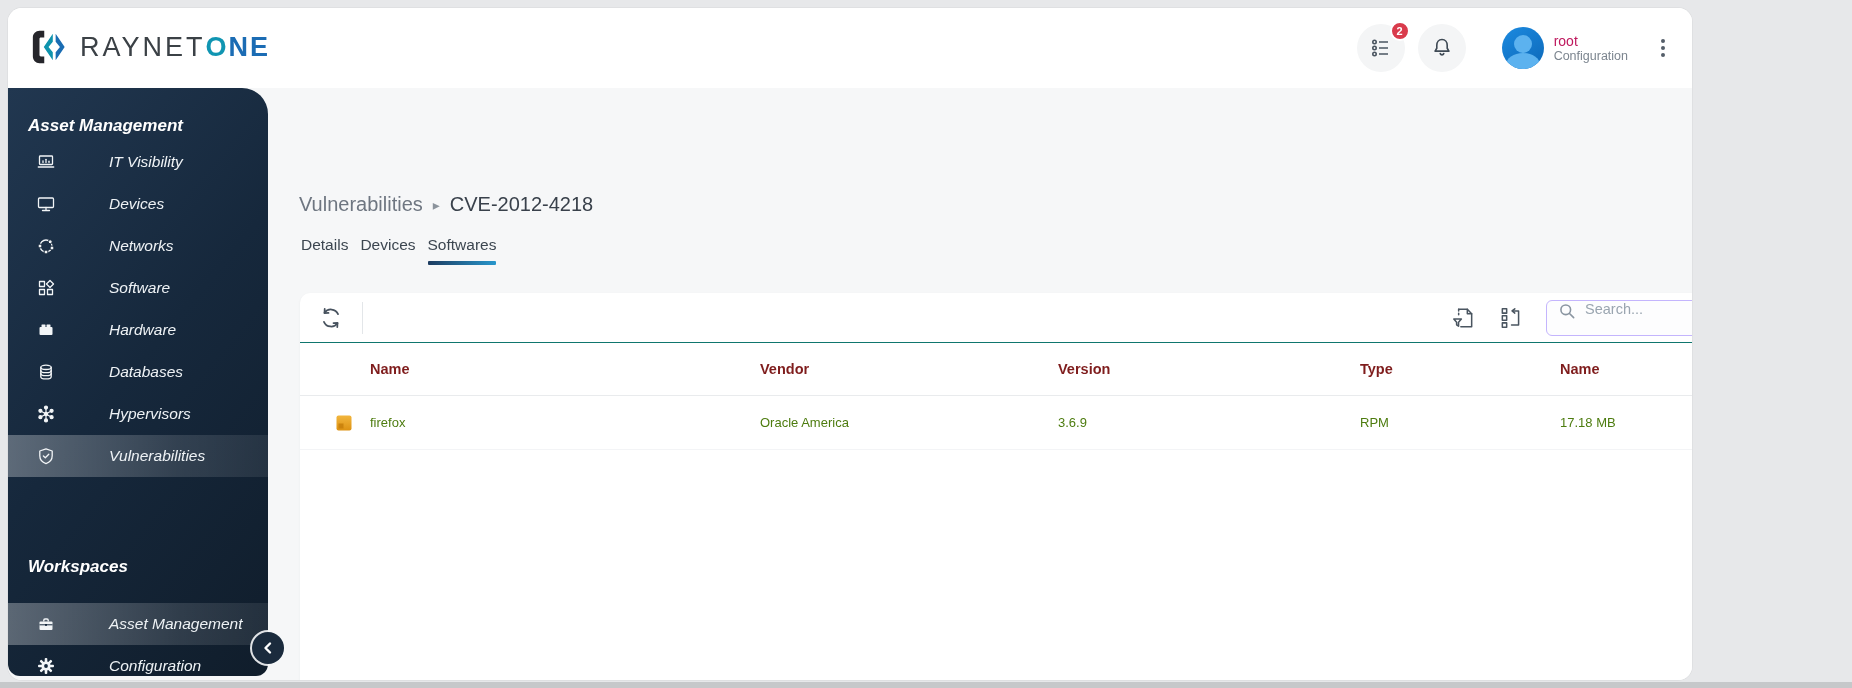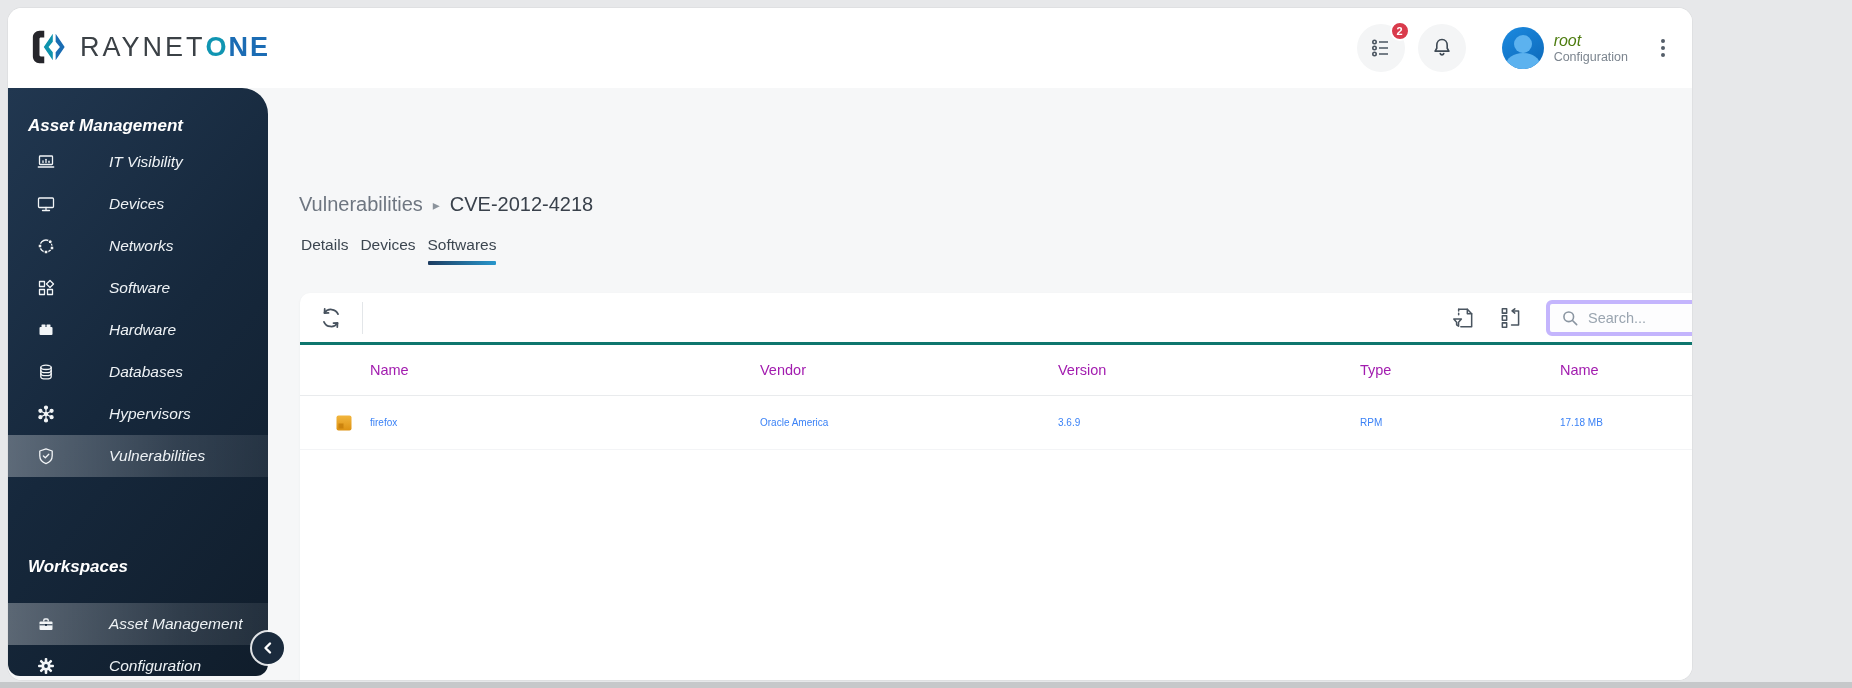--- a/index.html
+++ b/index.html
@@ -30,21 +30,21 @@
   .badge{
     position:absolute; top:-3px; right:-5px; min-width:20px; height:20px; border-radius:10px;
     background:#d93b4c; border:2px solid #fff; color:#fff; font-size:11px; font-weight:bold;
     display:flex; align-items:center; justify-content:center;
   }
   .user{ display:flex; align-items:center; margin-left:36px; cursor:pointer; }
   .avatar{ width:42px; height:42px; border-radius:50%; background:linear-gradient(145deg,#1b8ae0,#0d68b8); position:relative; overflow:hidden; flex:0 0 auto; }
   .avatar::before{ content:""; position:absolute; left:12px; top:8px; width:18px; height:18px; border-radius:50%; background:#5cb2ef; }
   .avatar::after{ content:""; position:absolute; left:4px; top:26px; width:34px; height:24px; border-radius:50% 50% 0 0; background:#5cb2ef; }
   .user-meta{ margin-left:10px; line-height:1.15; }
-  .user-name{ font-size:16px; color:#4d7c0f;font-style:italic; }
+  .user-name{ font-size:14px; color:#be185d; }
   .user-role{ font-size:12.5px; color:#7c858f; }
   .kebab{ margin-left:20px; padding:6px; cursor:pointer; display:flex; }
   
   .main{ position:absolute; left:0; right:0; top:80px; bottom:0; background:#f6f7f8; }
   
   .sidebar{
     position:absolute; left:0; top:80px; width:260px; height:588px; z-index:6;
     background:linear-gradient(130deg,#213750 0%,#16283c 48%,#101d2b 100%);
     border-radius:0 26px 12px 12px; color:#eef2f5;font-style:italic;
   }
@@ -78,34 +78,34 @@
   .card{
     position:absolute; left:292px; top:205px; width:1520px; height:443px;
     background:#fff; border-radius:10px; box-shadow:0 1px 3px rgba(40,50,60,0.05);
   }
   .toolbar{ height:49px; display:flex; align-items:center; padding:0 14px 0 16px; }
   .tool-btn{ display:flex; align-items:center; justify-content:center; width:30px; height:30px; cursor:pointer; }
   .toolbar-divider{ width:1px; height:32px; background:#e3e6e9; margin-left:16px; }
   .toolbar-spacer{ flex:1; }
   .tool-btn.right{ margin-left:18px; }
   .search-box{
-    margin-left:20px; width:260px; height:36px; border:4px solid #c4b5fd; border-radius:6px;
-    background:#fdfdfe; display:flex; align-items:center; padding:0 10px; gap:8px;
+    margin-left:20px; width:260px; height:36px; border:1px solid #c4b5fd; border-radius:6px;
+    background:#fdfdfe; display:flex; align-items:flex-start; padding:0 10px; gap:8px;
   }
   .search-box input{
     border:none; outline:none; background:transparent; font-size:14.5px; color:#4a525c; width:100%;
     font-family:"Liberation Sans", sans-serif;
   }
   .search-box input::placeholder{ color:#9aa5b0; }
   .thead, .trow{
     display:grid; grid-template-columns:390px 298px 302px 200px auto;
     align-items:center; padding-left:70px; height:54px;
   }
-  .thead{ border-top:3px solid #0f766e; border-bottom:1px solid #e9ebed; font-size:14.5px; color:#a21caf; }
-  .trow{ font-size:10px; color:#3b82f6; position:relative; border-bottom:1px solid #f3f4f6; cursor:pointer; }
+  .thead{ border-top:1px solid #0f766e; border-bottom:1px solid #e9ebed; font-size:14.5px; color:#7f1d1d;font-weight:bold; }
+  .trow{ font-size:13px; color:#4d7c0f; position:relative; border-bottom:1px solid #f3f4f6; cursor:pointer; }
   .row-icon{ position:absolute; left:36px; top:19px; width:16px; height:16px; display:flex; }
   svg{ display:block; }
 </style>
 </head>
 <body>
 
 <div class="window">
 
   <div class="topbar">
     <div class="logo">

